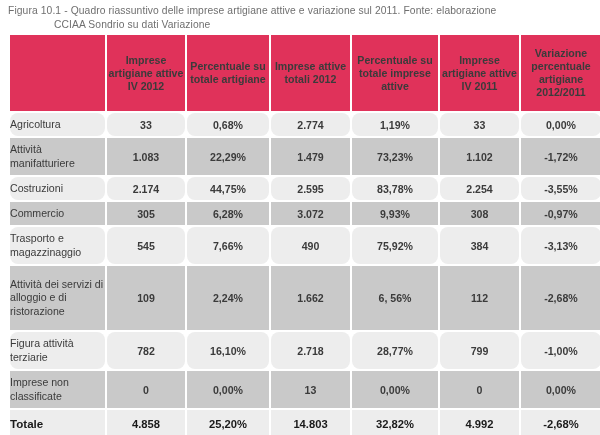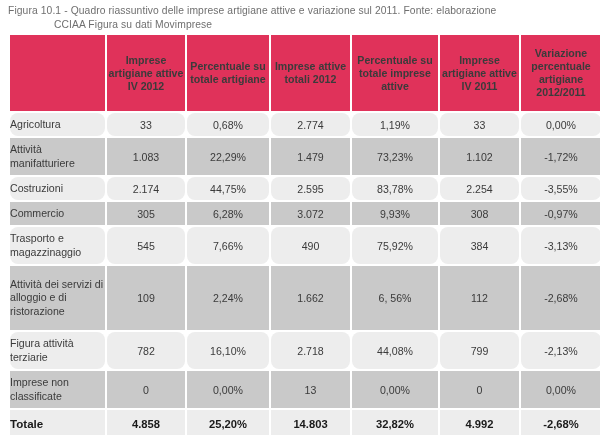--- a/index.html
+++ b/index.html
@@ -86,20 +86,21 @@
   td.label-cell {
     text-align: left;
     padding: 3px 0 3px 8px;
     line-height: 13.5px;
     color: #3b3b3b;
   }
   td.num-cell {
     text-align: center;
     padding: 3px 2px;
     color: #3b3b3b;
+    font-weight: bold;
   }
 
   
   tr.h2 td { height: 37px; }
   tr.h4 td { height: 64px; margin-top: 6px; }
 
   
   tbody tr.row-total td {
     background: #EDEDED;
     font-weight: bold;
@@ -118,21 +119,21 @@
   col.c5 { width: 79px; }
   col.c6 { width: 80px; }
 </style>
 </head>
 <body>
 
 <div id="figure-wrap">
 
   <div class="caption">
     <span>Figura 10.1 - Quadro riassuntivo delle imprese artigiane attive e variazione sul 2011. Fonte: elaborazione</span>
-    <span class="cap-line2">CCIAA Figura su dati Movimprese</span>
+    <span class="cap-line2">CCIAA Sondrio su dati Variazione</span>
   </div>
 
   <table class="data-table">
     <colgroup>
       <col class="c0">
         <col class="c1">
         <col class="c2">
         <col class="c3">
         <col class="c4">
         <col class="c5">
@@ -209,23 +210,23 @@
         <td class="num-cell">6, 56%</td>
         <td class="num-cell">112</td>
         <td class="num-cell">-2,68%</td>
       </tr>
 
       <tr class="row-light h2">
         <td class="label-cell">Figura attività terziarie</td>
         <td class="num-cell">782</td>
         <td class="num-cell">16,10%</td>
         <td class="num-cell">2.718</td>
-        <td class="num-cell">44,08%</td>
+        <td class="num-cell">28,77%</td>
         <td class="num-cell">799</td>
-        <td class="num-cell">-2,13%</td>
+        <td class="num-cell">-1,00%</td>
       </tr>
 
       <tr class="row-dark h2">
         <td class="label-cell">Imprese non classificate</td>
         <td class="num-cell">0</td>
         <td class="num-cell">0,00%</td>
         <td class="num-cell">13</td>
         <td class="num-cell">0,00%</td>
         <td class="num-cell">0</td>
         <td class="num-cell">0,00%</td>

